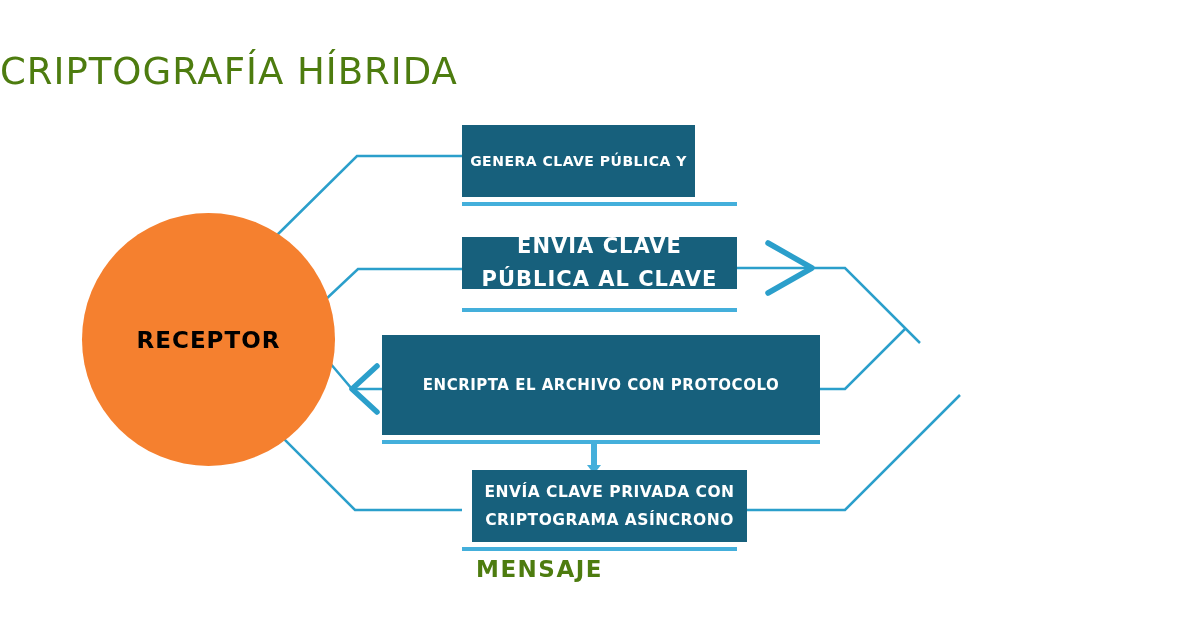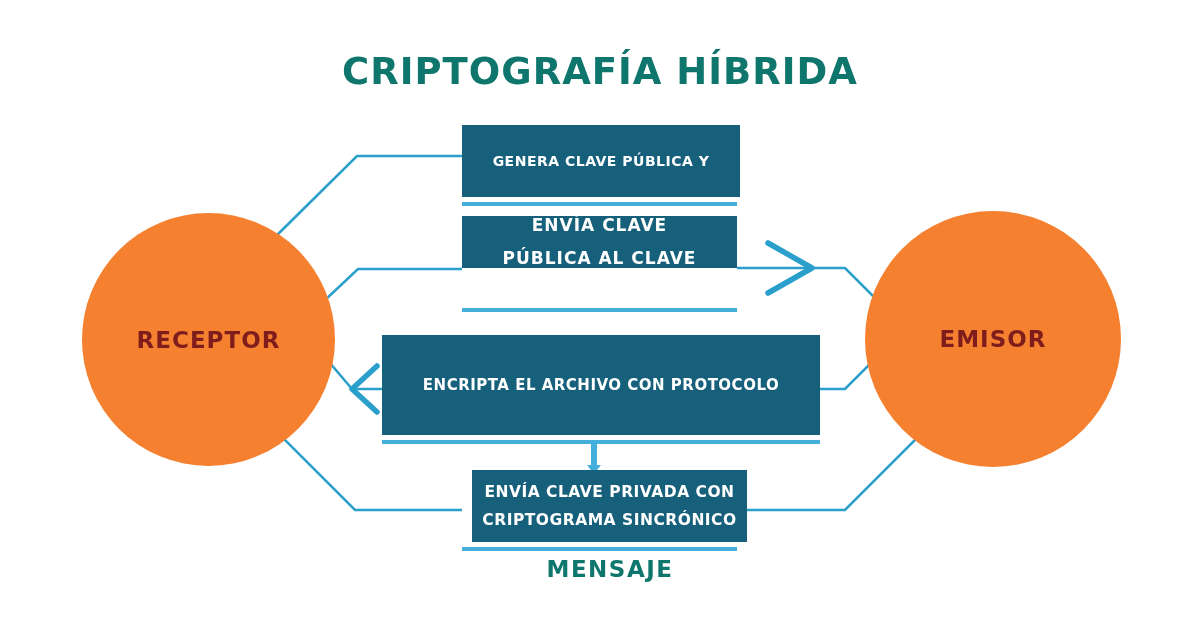--- a/index.html
+++ b/index.html
@@ -4,50 +4,50 @@
 <style>
   html,body{margin:0;padding:0;background:#ffffff;}
   .stage{
     position:relative;width:1200px;height:628px;background:#ffffff;
     font-family:"DejaVu Sans",sans-serif;overflow:hidden;
   }
   .lines-layer{position:absolute;left:0;top:0;width:1200px;height:628px;z-index:1;}
   .node{
     position:absolute;border-radius:50%;background:#F5802F;z-index:2;
     display:flex;align-items:center;justify-content:center;
-    color:#7f1d1d;font-weight:bold;font-size:23px;letter-spacing:1px;
+    color:#000000;font-weight:bold;font-size:23px;letter-spacing:1px;
   }
   .node-receptor{left:82px;top:213px;width:253px;height:253px;}
   .node-emisor{left:865px;top:211px;width:256px;height:256px;}
   .title{
-    position:absolute;left:0;top:50px;width:1200px;text-align:center;z-index:2;
-    color:#0f766e;font-weight:bold;font-size:37px;letter-spacing:1px;
+    position:absolute;left:0;top:50px;width:1200px;text-align:left;z-index:2;
+    color:#4d7c0f;font-weight:normal;font-size:37px;letter-spacing:1px;
   }
   .stepbox{
     position:absolute;background:#17607C;z-index:2;color:#ffffff;font-weight:bold;
     display:flex;flex-direction:column;justify-content:center;
   }
   .stepbox .bline{width:100%;text-align:center;letter-spacing:0.5px;}
-  .box1{left:462px;top:125px;width:278px;height:72px;font-size:14px;}
+  .box1{left:462px;top:125px;width:233px;height:72px;font-size:14px;}
   .box1 .bline{line-height:28px;}
-  .box2{left:462px;top:216px;width:275px;height:52px;font-size:17px;}
+  .box2{left:462px;top:237px;width:275px;height:52px;font-size:21px;}
   .box2 .bline{line-height:33px;letter-spacing:1px;}
   .box3{left:382px;top:335px;width:438px;height:100px;font-size:15px;padding:0 25px;box-sizing:border-box;}
   .box3 .bline{line-height:30px;text-align:justify;text-align-last:justify;}
   .box3 .bline:last-child{text-align-last:center;}
   .box4{left:472px;top:470px;width:275px;height:72px;font-size:15.5px;}
   .box4 .bline{line-height:28px;}
   .underline{position:absolute;height:4px;background:#44AFDB;z-index:2;}
   .u1{left:462px;top:202px;width:275px;}
   .u2{left:462px;top:308px;width:275px;}
   .u3{left:382px;top:440px;width:438px;}
   .u4{left:462px;top:547px;width:275px;}
   .footer-label{
-    position:absolute;left:460px;top:556px;width:300px;text-align:center;z-index:2;
-    color:#0f766e;font-weight:bold;font-size:23px;letter-spacing:1.5px;
+    position:absolute;left:476px;top:556px;width:300px;z-index:2;
+    color:#4d7c0f;font-weight:bold;font-size:23px;letter-spacing:1.5px;
   }
 </style>
 </head>
 <body>
 
 <div class="stage">
 
   <svg class="lines-layer" viewBox="0 0 1200 628">
 
     <polyline points="270,242 357,156 463,156" fill="none" stroke="#2B9FCB" stroke-width="2.5"></polyline>
@@ -65,41 +65,38 @@
     <line x1="594" y1="442" x2="594" y2="466" stroke="#44AFDB" stroke-width="6"></line>
     <polygon points="587,465 601,465 594,474" fill="#44AFDB"></polygon>
   </svg>
 
   <div class="title">CRIPTOGRAFÍA HÍBRIDA</div>
 
   <div class="node node-receptor">
     <span>RECEPTOR</span>
   </div>
 
-  <div class="node node-emisor">
-    <span>EMISOR</span>
-  </div>
 
   <div class="stepbox box1">
     <div class="bline">GENERA CLAVE PÚBLICA Y</div>
   </div>
   <div class="underline u1"></div>
 
   <div class="stepbox box2">
     <div class="bline">ENVÍA CLAVE</div>
     <div class="bline">PÚBLICA AL CLAVE</div>
   </div>
   <div class="underline u2"></div>
 
   <div class="stepbox box3">
     <div class="bline">ENCRIPTA EL ARCHIVO CON PROTOCOLO</div>
   </div>
   <div class="underline u3"></div>
 
   <div class="stepbox box4">
     <div class="bline">ENVÍA CLAVE PRIVADA CON</div>
-    <div class="bline">CRIPTOGRAMA SINCRÓNICO</div>
+    <div class="bline">CRIPTOGRAMA ASÍNCRONO</div>
   </div>
   <div class="underline u4"></div>
 
   <div class="footer-label">MENSAJE</div>
 
 </div>
 
 </body></html>

